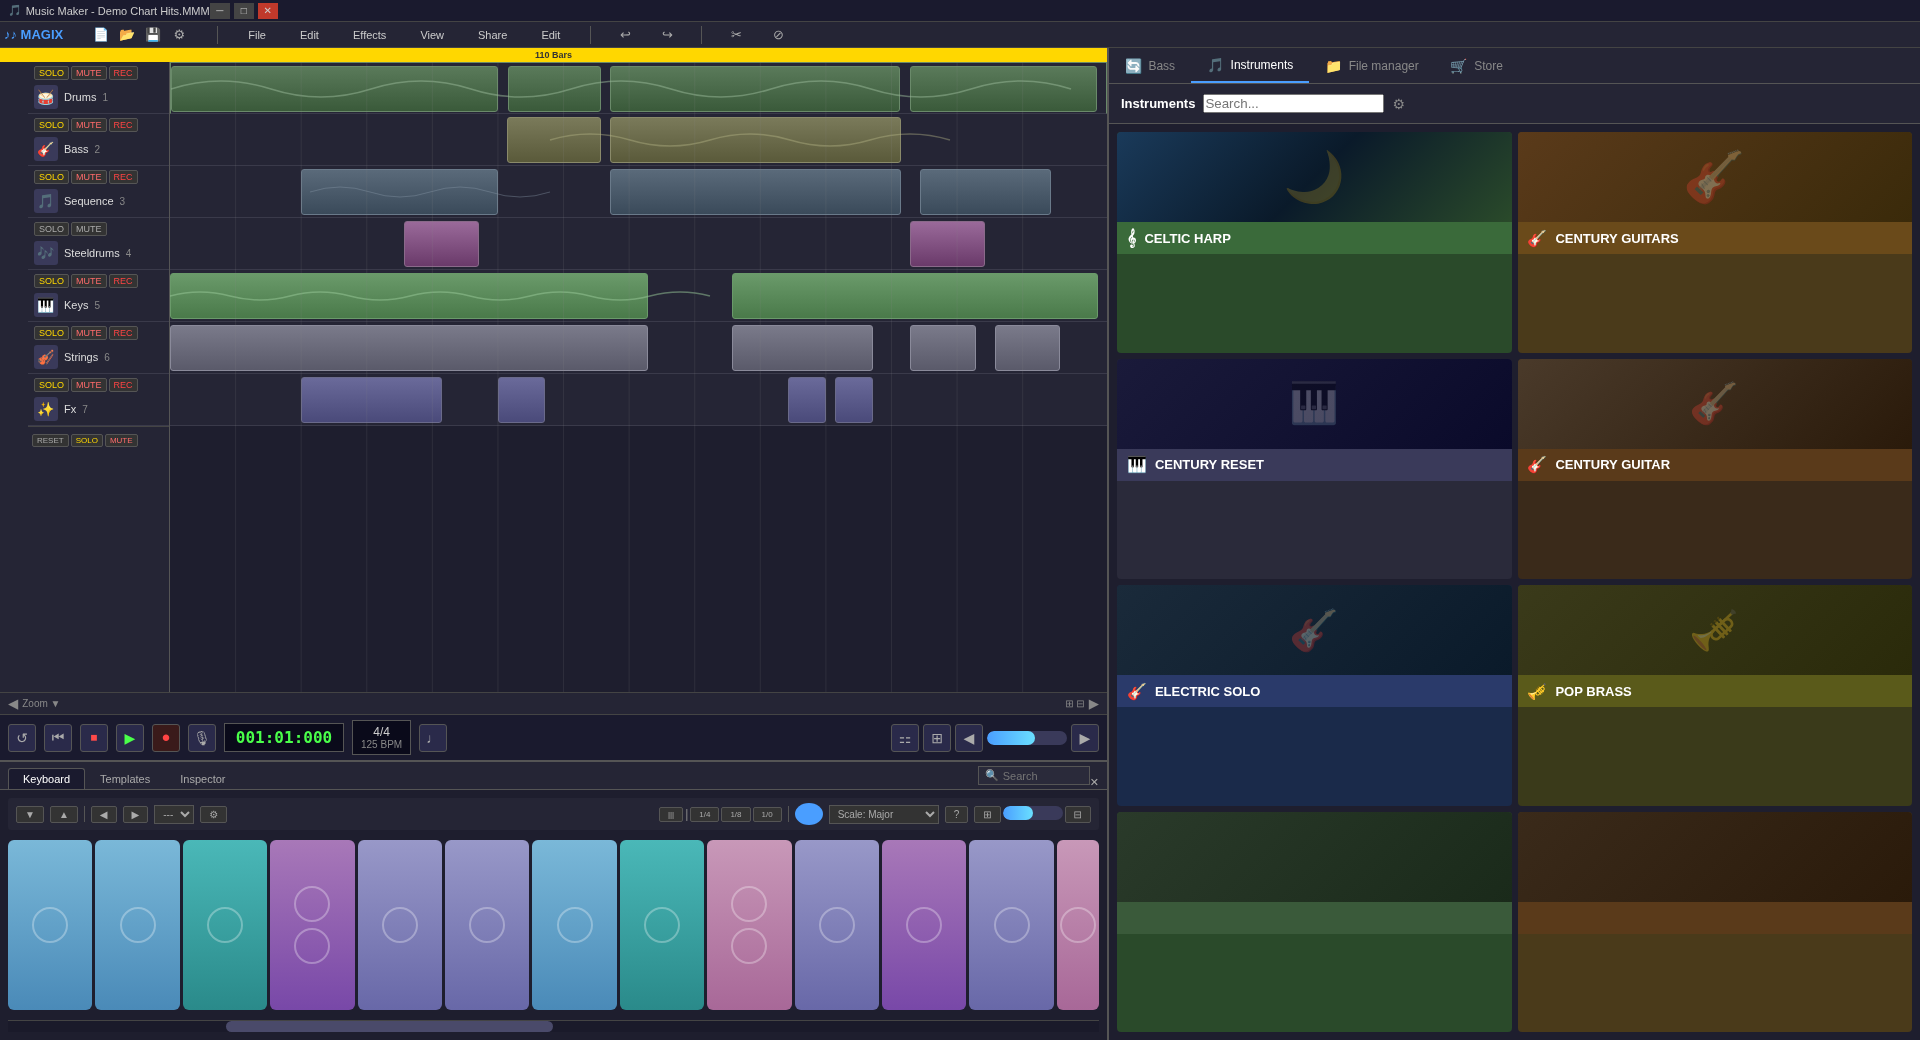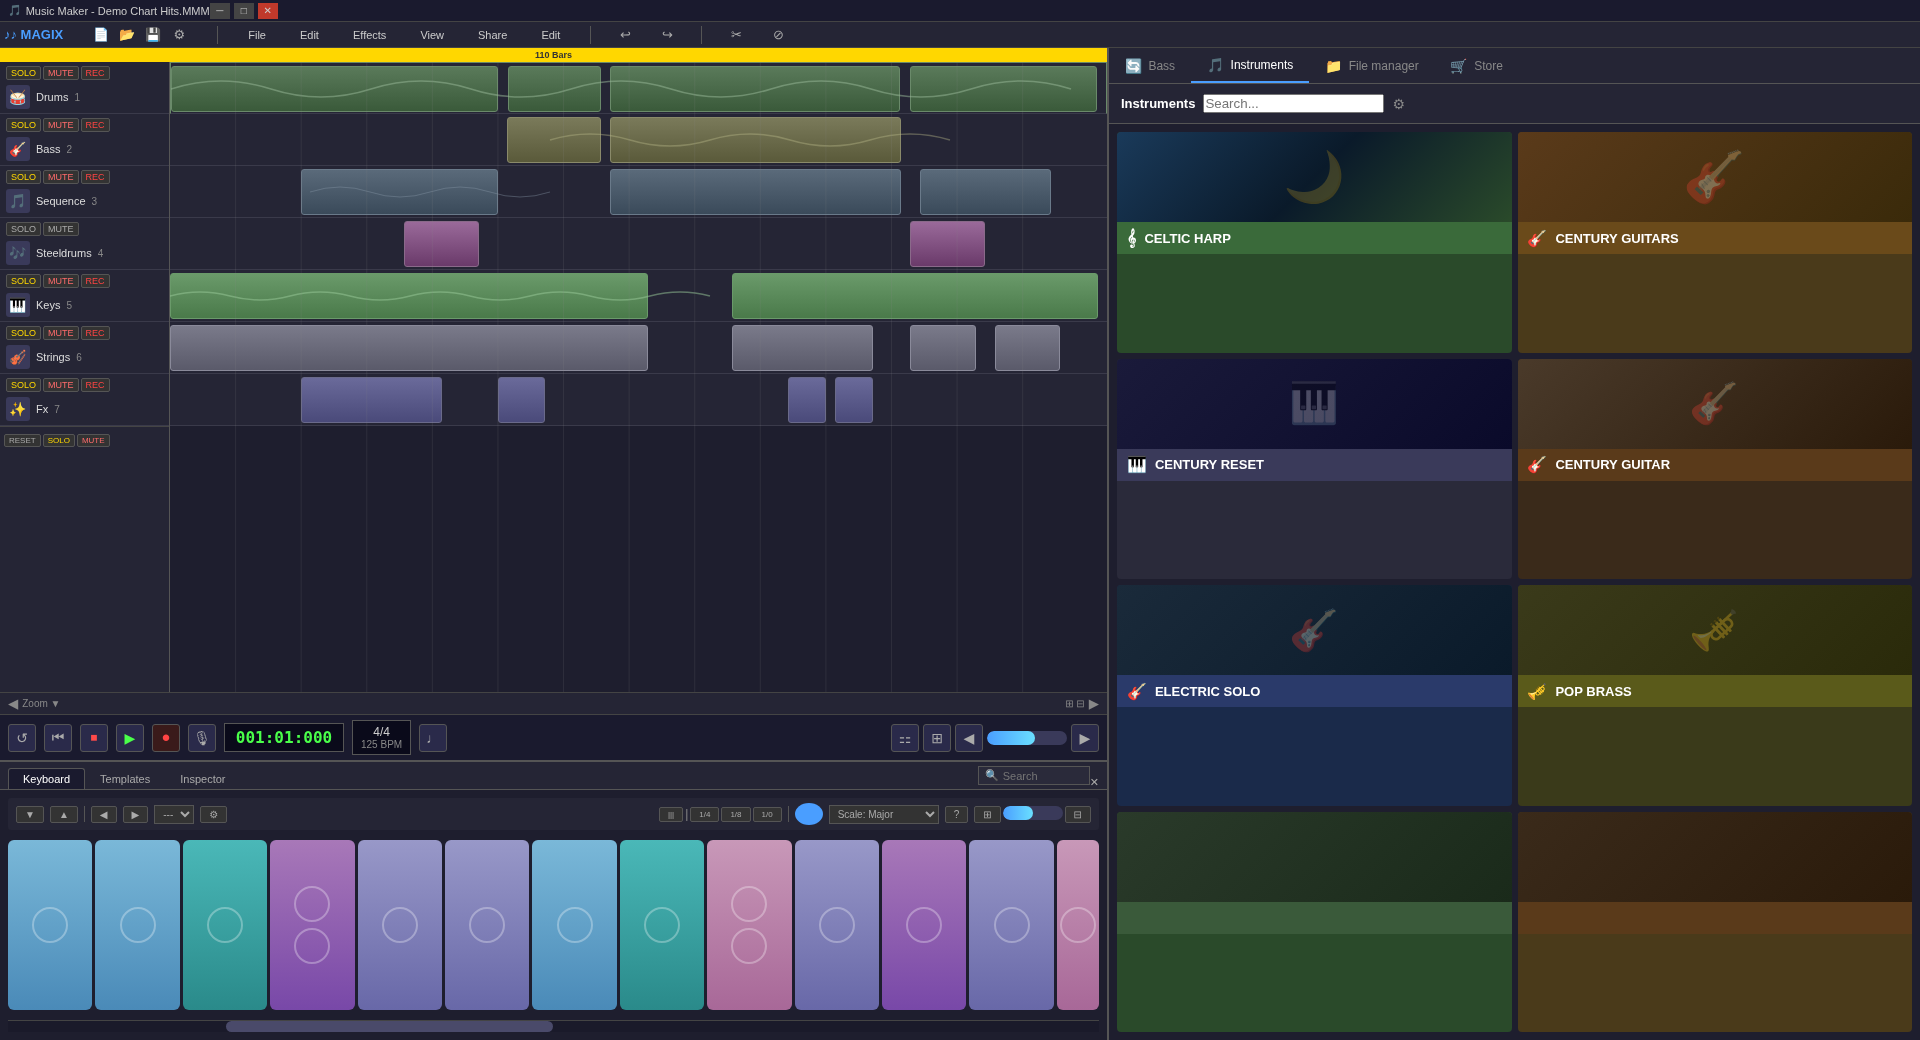--- a/index.html
+++ b/index.html
@@ -27,21 +27,21 @@
     
     #track-area { flex: 1; display: flex; flex-direction: column; overflow: hidden; }
     #track-header-row { height: 28px; background: #252535; display: flex; border-bottom: 1px solid #444; }
     #track-header-spacer { width: 170px; min-width: 170px; background: #252535; border-right: 1px solid #555; display: flex; align-items: center; justify-content: center; color: #888; font-size: 10px; }
     #timeline-ruler { flex: 1; background: #2a2a3a; overflow: hidden; position: relative; height: 28px; }
 
     
     #progress-bar { height: 14px; background: #ffd700; display: flex; align-items: center; justify-content: center; font-size: 9px; color: #333; font-weight: bold; }
 
     #tracks-container { flex: 1; display: flex; overflow: hidden; }
-    #track-labels { width: 170px; min-width: 170px; background: #252535; border-right: 1px solid #555; overflow: hidden; }
+    #track-labels { width: 170px; min-width: 170px; background: #252535; border-right: 1px solid #555; overflow: hidden; padding-left: 28px; }
 
     .track-label { height: 52px; border-bottom: 1px solid #3a3a4a; padding: 4px 6px; display: flex; flex-direction: column; justify-content: space-between; }
     .track-label .track-controls { display: flex; gap: 2px; align-items: center; }
     .track-label .track-name { font-size: 11px; color: #ddd; }
     .track-label .track-num { font-size: 10px; color: #888; }
     .track-btn { padding: 1px 4px; font-size: 9px; border: 1px solid #555; background: #333; color: #aaa; cursor: pointer; border-radius: 2px; }
     .track-btn.solo { color: #ffd700; }
     .track-btn.mute { color: #ff6b6b; }
     .track-btn.rec { color: #ff4444; }
     .track-label-inner { display: flex; align-items: center; gap: 6px; }

